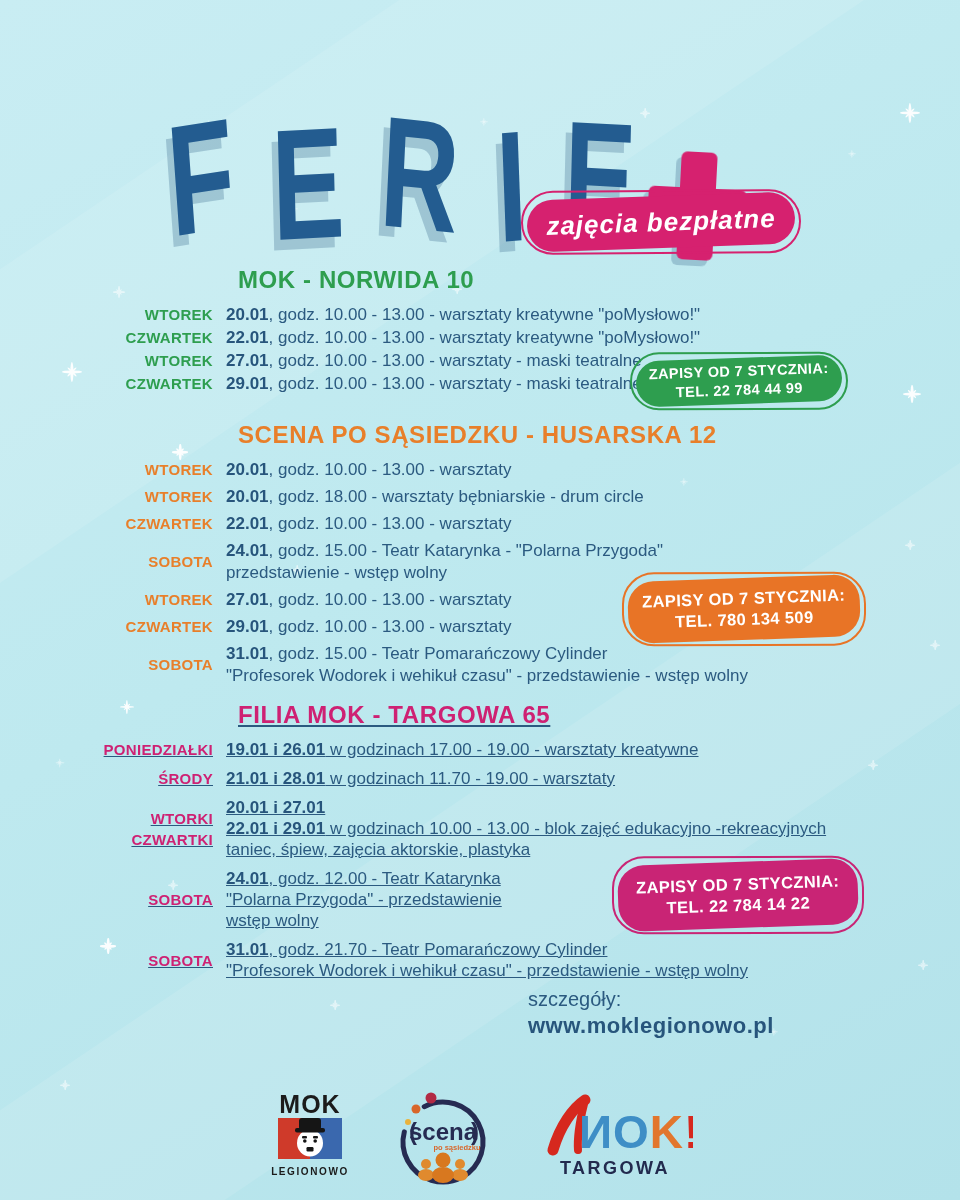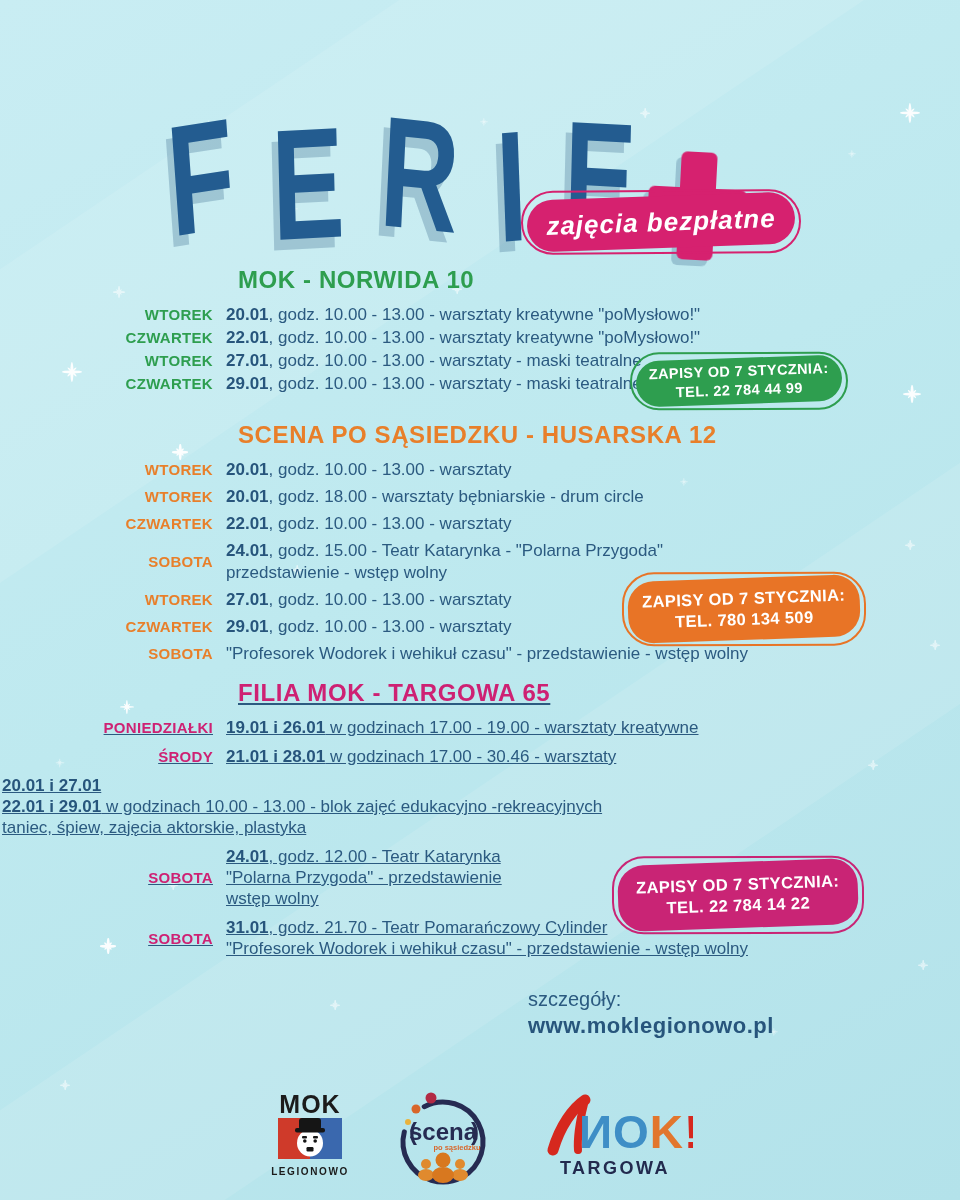--- a/index.html
+++ b/index.html
@@ -237,39 +237,41 @@
         </div>
         <div class="row">
           <div class="lbl" style="color: rgb(232, 127, 42);">CZWARTEK</div>
           <div class="cnt">
             <div class="line"><b>29.01</b><span>, godz. 10.00 - 13.00 - warsztaty</span></div>
           </div>
         </div>
         <div class="row">
           <div class="lbl" style="color: rgb(232, 127, 42);">SOBOTA</div>
           <div class="cnt">
+            <div class="line"><b>31.01</b><span>, godz. 15.00 - Teatr Pomarańczowy Cylinder</span></div>
             <div class="line"><span>"Profesorek Wodorek i wehikuł czasu" - przedstawienie - wstęp wolny</span></div>
           </div>
         </div>
       </section>
       <section class="section sec-2">
         <h2 style="color: rgb(206, 33, 115);">FILIA MOK - TARGOWA 65</h2>
         <div class="row">
           <div class="lbl" style="color: rgb(206, 33, 115); padding-left: 44px;">PONIEDZIAŁKI</div>
           <div class="cnt">
             <div class="line"><b>19.01 i 26.01</b><span> w godzinach 17.00 - 19.00 - warsztaty kreatywne</span></div>
           </div>
         </div>
         <div class="row">
           <div class="lbl" style="color: rgb(206, 33, 115);">ŚRODY</div>
           <div class="cnt">
-            <div class="line"><b>21.01 i 28.01</b><span> w godzinach 17.00 - 30.46 - warsztaty</span></div>
-          </div>
-        </div>
-        <div class="row">
+            <div class="line"><b>21.01 i 28.01</b><span> w godzinach 11.70 - 19.00 - warsztaty</span></div>
+          </div>
+        </div>
+        <div class="row">
+          <div class="lbl" style="color: rgb(206, 33, 115);">WTORKI<br>CZWARTKI</div>
           <div class="cnt">
             <div class="line"><b>20.01 i 27.01</b></div>
             <div class="line"><b>22.01 i 29.01</b><span> w godzinach 10.00 - 13.00 - blok zajęć edukacyjno -rekreacyjnych</span></div>
             <div class="line"><span>taniec, śpiew, zajęcia aktorskie, plastyka</span></div>
           </div>
         </div>
         <div class="row">
           <div class="lbl" style="color: rgb(206, 33, 115);">SOBOTA</div>
           <div class="cnt">
             <div class="line"><b>24.01</b><span>, godz. 12.00 - Teatr Katarynka</span></div>

